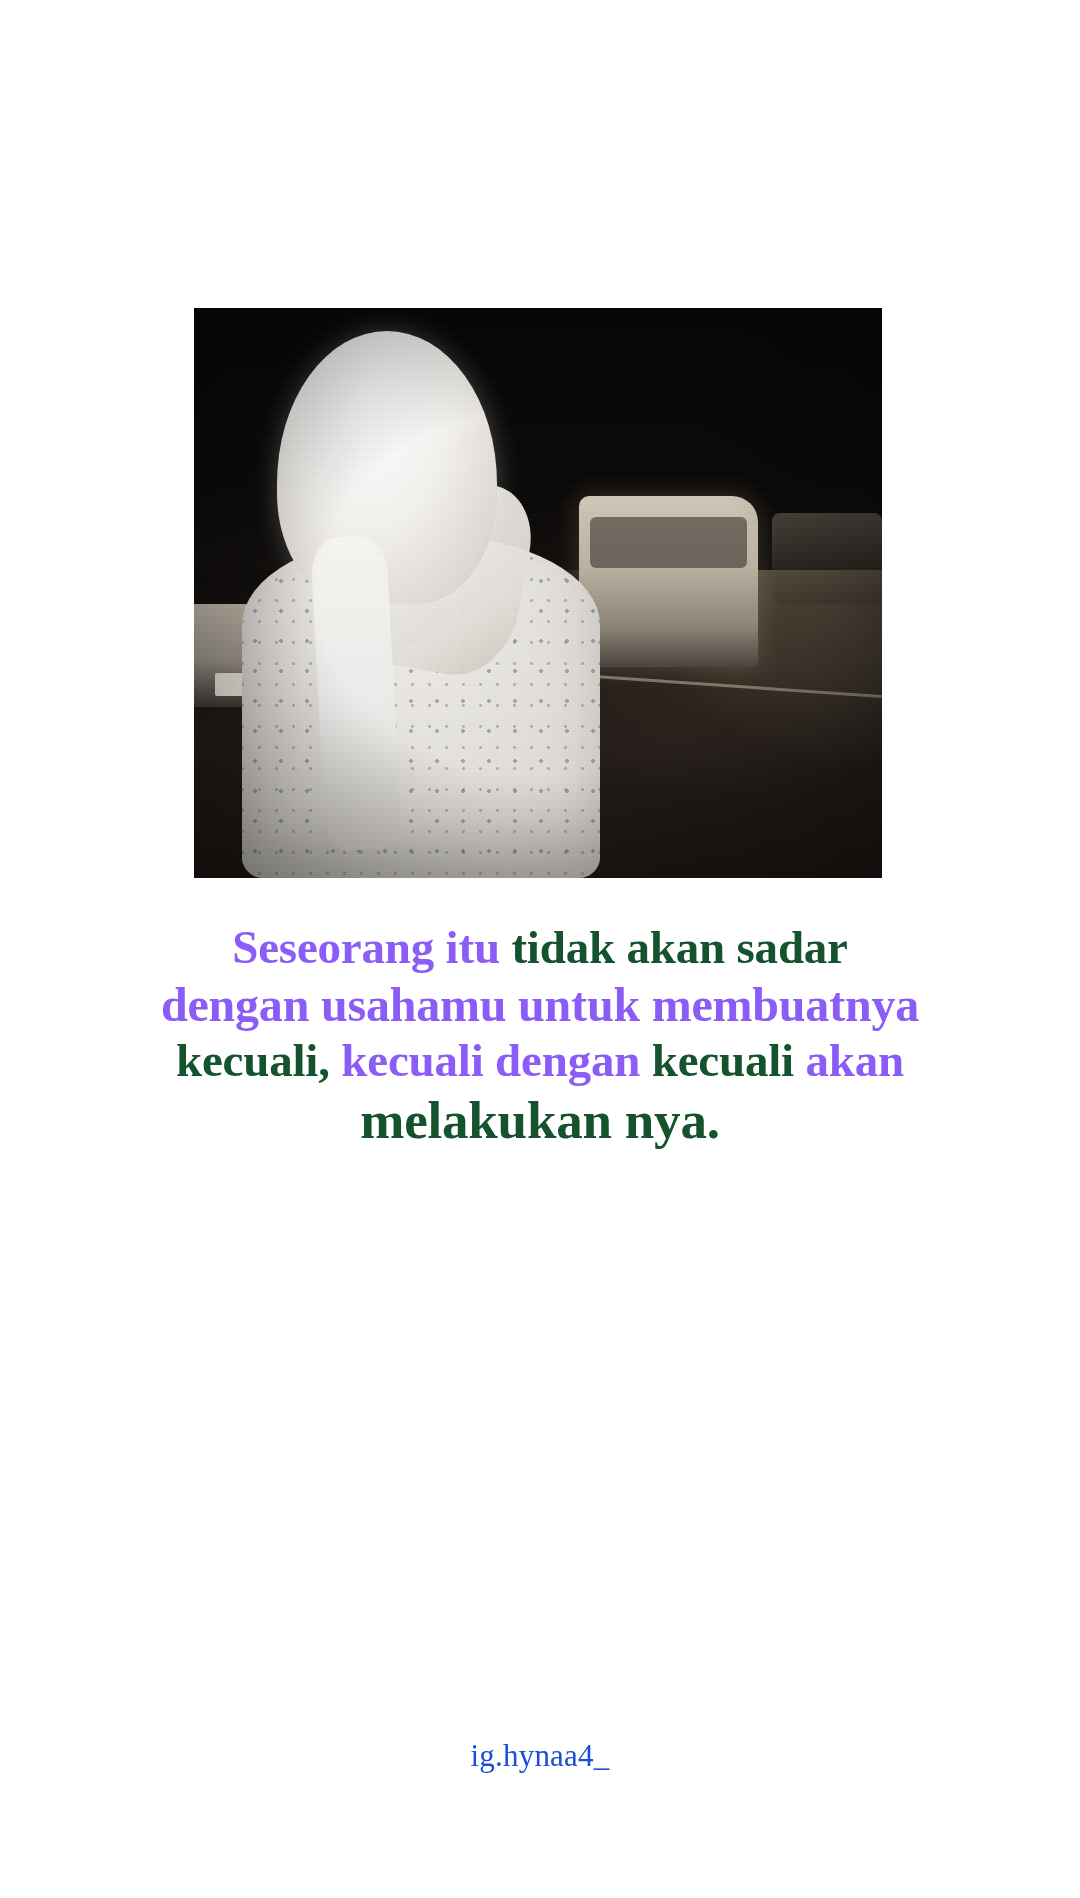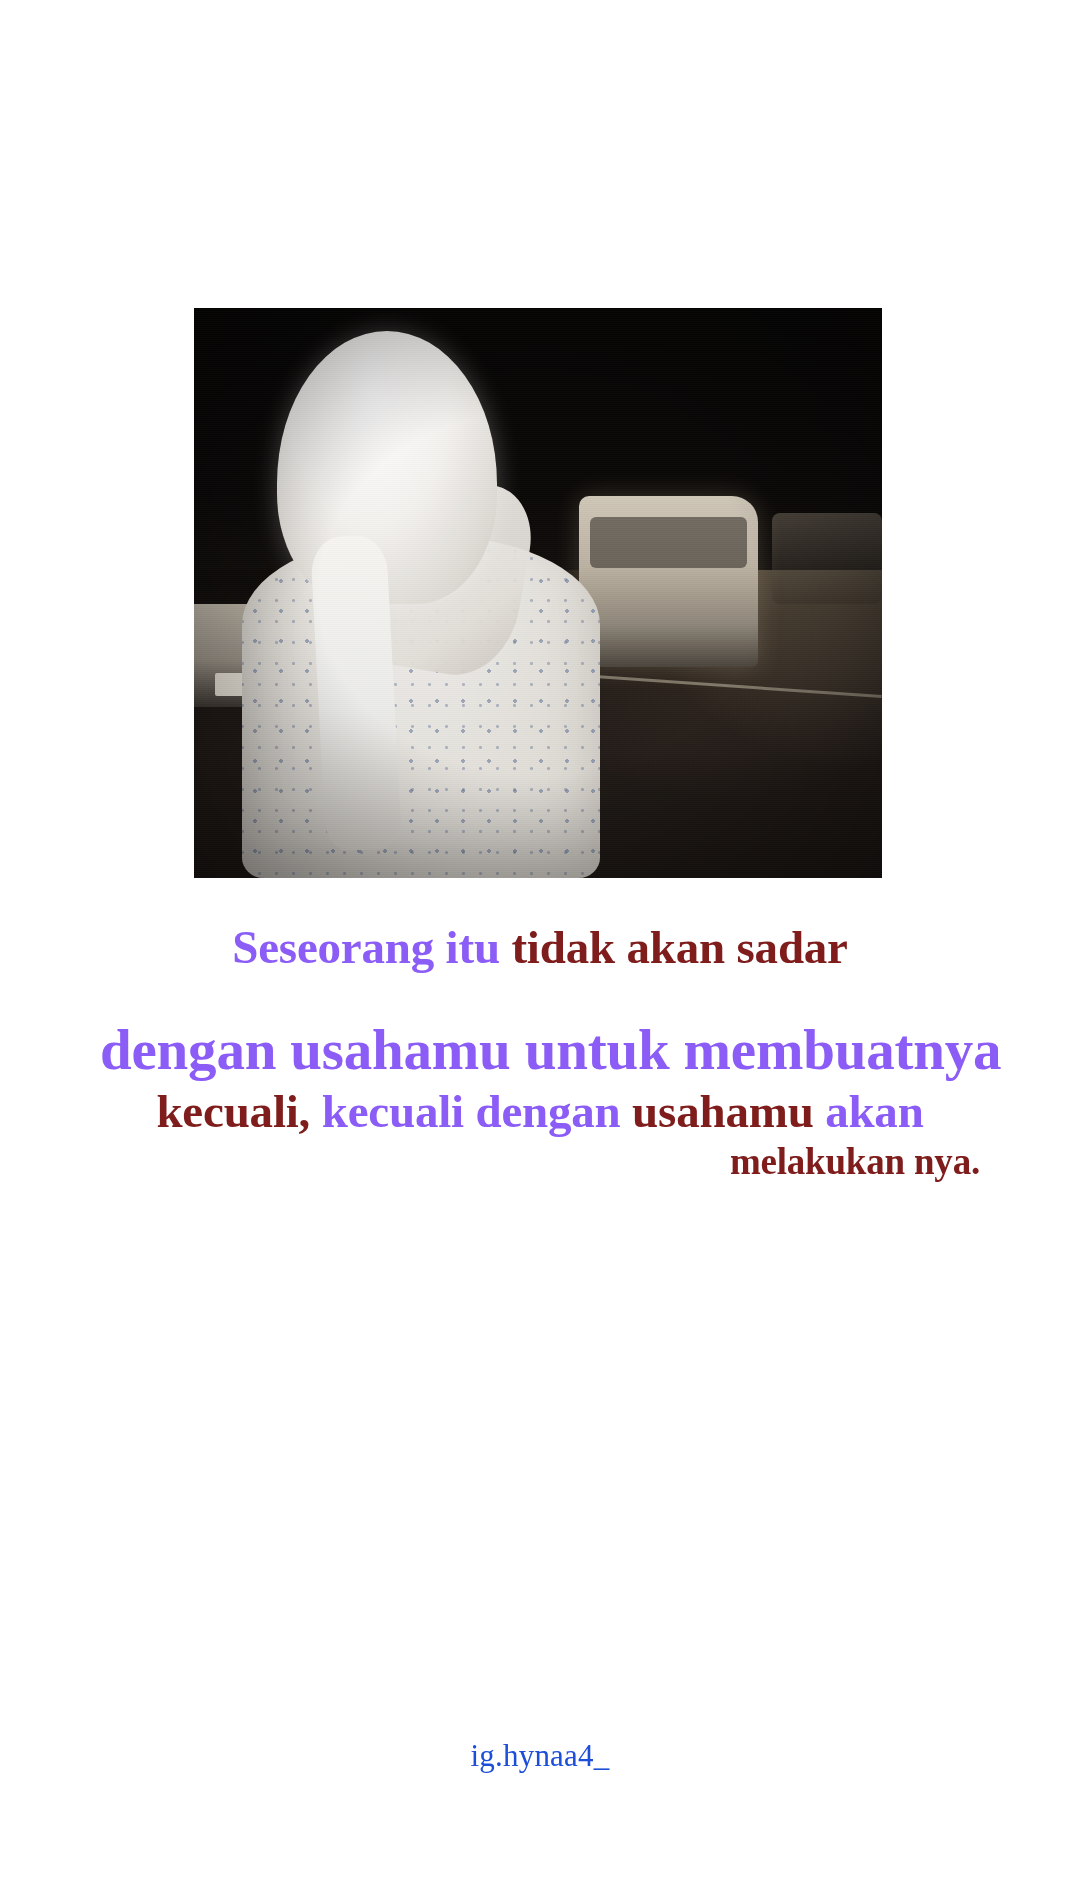--- a/index.html
+++ b/index.html
@@ -183,27 +183,27 @@
     top: 920px;
     width: 880px;
     text-align: center;
     font-family: "Liberation Serif", serif;
     font-size: 48px;
     line-height: 1.19;
     color: #0b0b0b;
     font-weight: 700;
     letter-spacing: -0.2px;
   }
-  .caption .accent { color: #7f1d1d; }
+  .caption .accent { color: #14532d; }
   .caption .plain { color: #8b5cf6; }
   .caption .line { display: block; white-space: nowrap; }
   .line-1 { font-size: 47px; }
-  .line-2 { font-size: 57px; margin-top: 40px; }
+  .line-2 { font-size: 48px; }
   .line-3 { font-size: 47px; }
-  .line-4 { font-size: 37px; text-align: right; }
+  .line-4 { font-size: 53px; }
 
   
   .handle {
     position: absolute;
     left: 0;
     right: 0;
     top: 1738px;
     text-align: center;
     font-family: "Liberation Serif", serif;
     font-size: 31px;
@@ -236,21 +236,21 @@
   </div>
 
   <div class="caption">
     <span class="line line-1">
       <span class="plain">Seseorang itu </span><span class="accent">tidak akan sadar</span>
     </span>
     <span class="line line-2">
       <span class="plain">dengan usahamu untuk membuatnya</span>
     </span>
     <span class="line line-3">
-      <span class="accent">kecuali,</span><span class="plain"> kecuali dengan </span><span class="accent">usahamu</span><span class="plain"> akan</span>
+      <span class="accent">kecuali,</span><span class="plain"> kecuali dengan </span><span class="accent">kecuali</span><span class="plain"> akan</span>
     </span>
     <span class="line line-4">
       <span class="accent">melakukan nya.</span>
     </span>
   </div>
 
   <div class="handle">ig.hynaa4_</div>
 
 </div>
 

